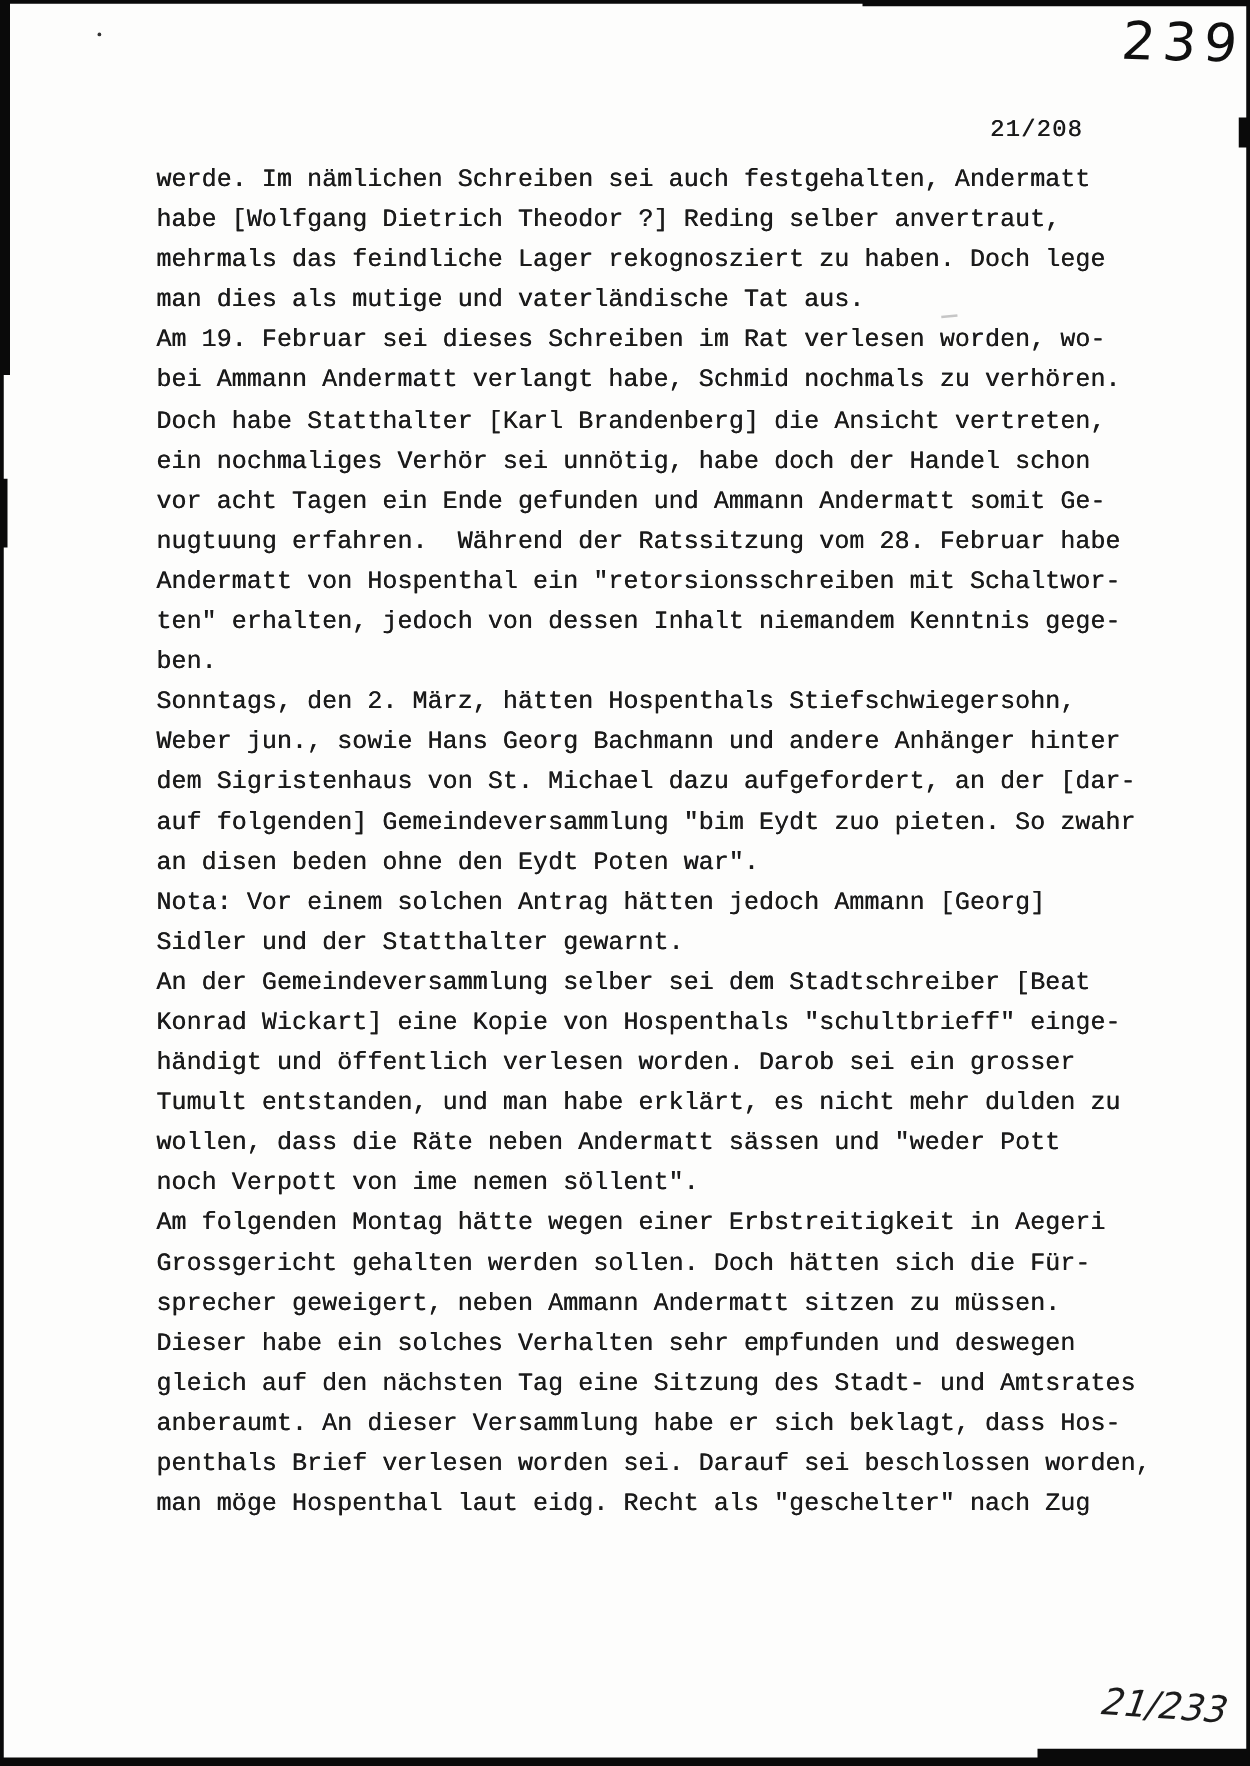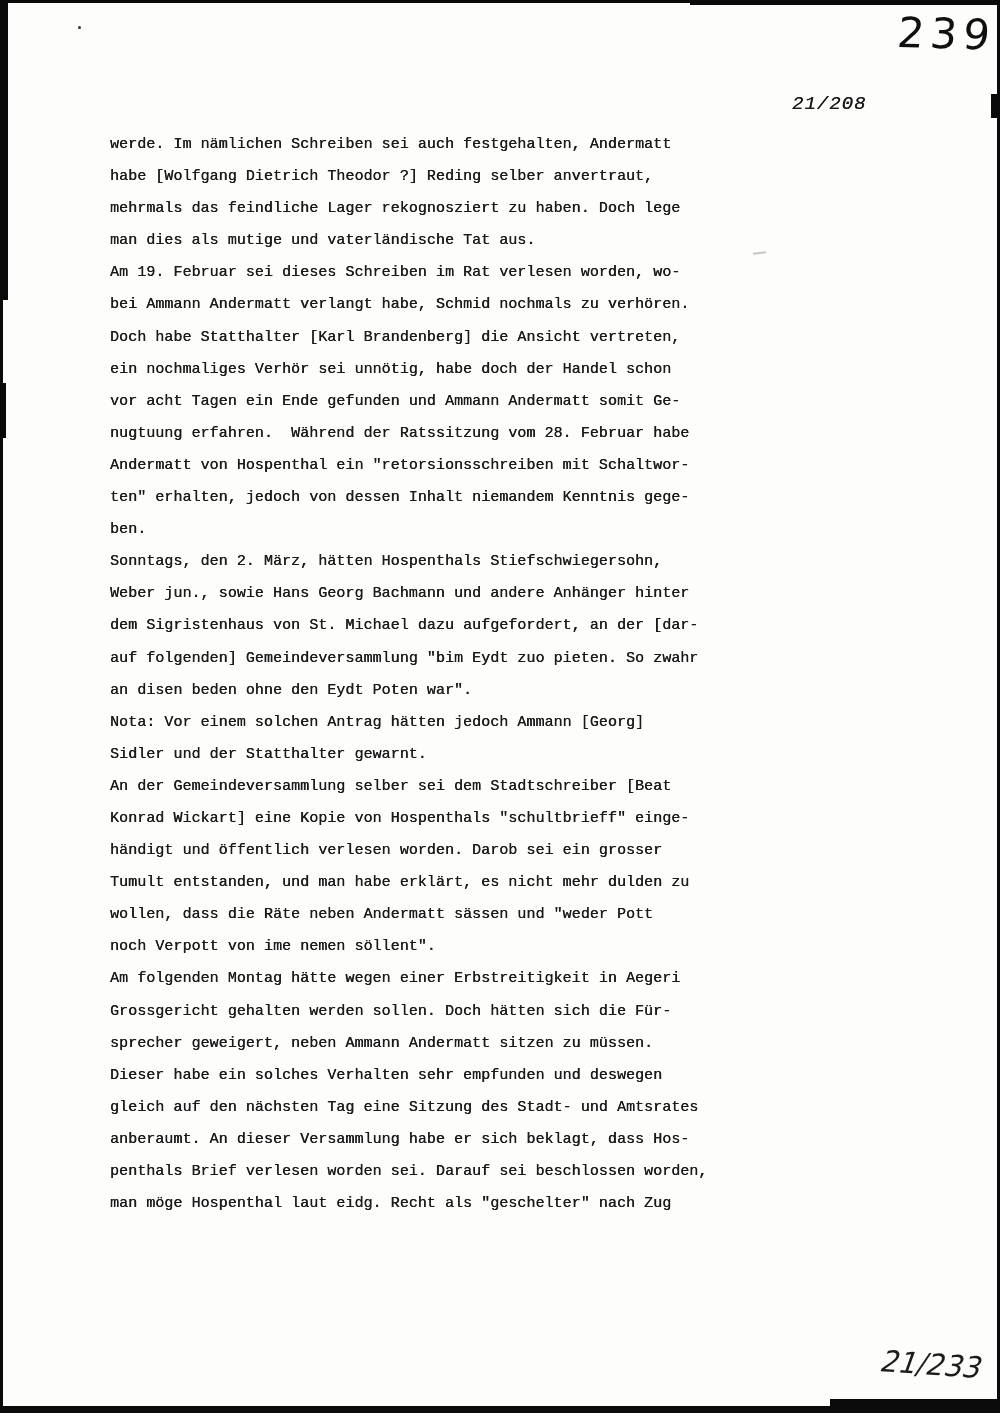--- a/index.html
+++ b/index.html
@@ -17,37 +17,36 @@
     width: 1000px;
     height: 1413px;
     background: var(--paper);
     overflow: hidden;
     font-family: "Liberation Mono", monospace;
   }
 
   
   .typescript-body {
     position: absolute;
-    left: 110px;
+    left: 125px;
     top: 129px;
-    font-size: 15px;
+    font-size: 20px;
     line-height: 32.1px;
     white-space: pre;
     color: var(--ink);
     letter-spacing: 0.05px;
     text-shadow: 0.3px 0 0 currentColor;
   }
 
   
   .typed-ref {
     position: absolute;
     left: 792px;
     top: 93px;
     font-size: 19px;
-    font-style: italic;
     letter-spacing: 1px;
     color: var(--ink);
     text-shadow: 0.3px 0 0 currentColor;
   }
 
   
   .hw-folio {
     position: absolute;
     left: 900px;
     top: 8px;

